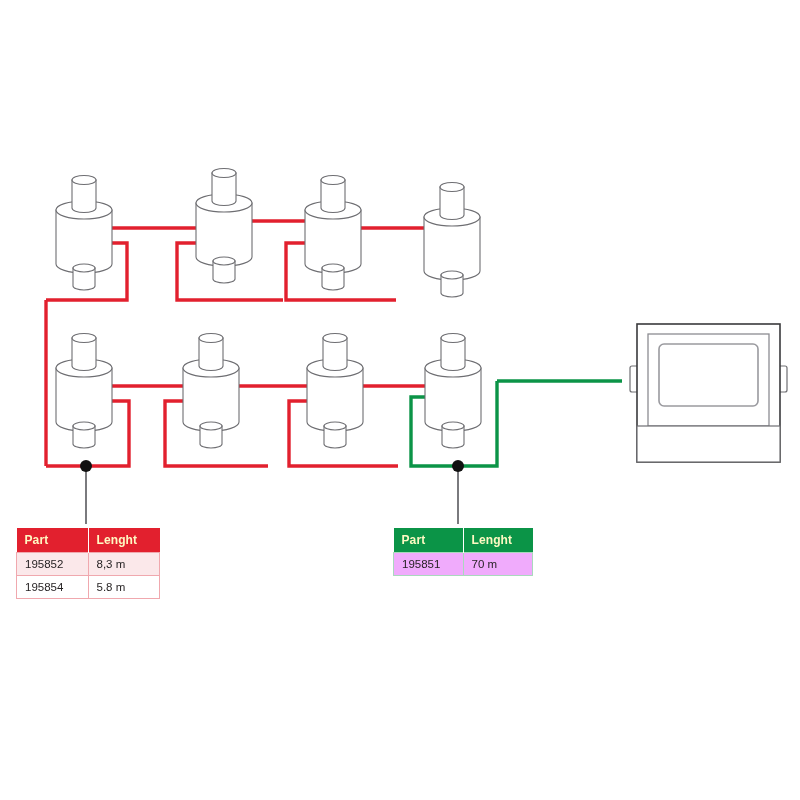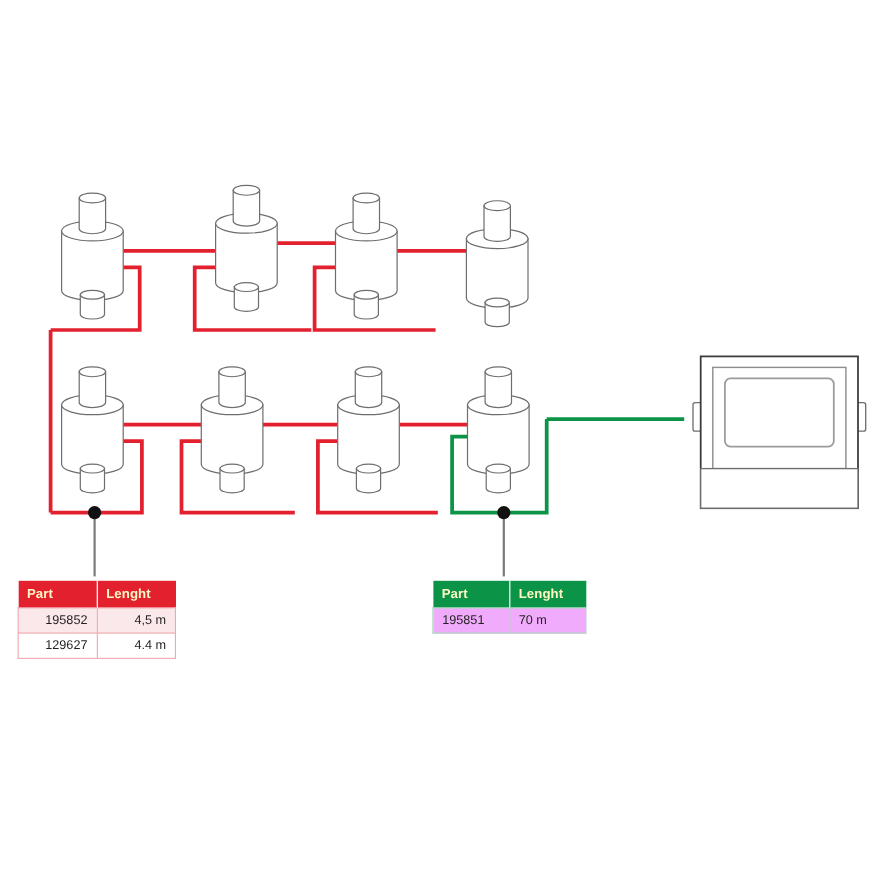--- a/index.html
+++ b/index.html
@@ -54,21 +54,20 @@
     top: 528px;
     width: 144px;
   }
   #legend-red th {
     background: #e2202e;
     border-right: 1px solid #ffffff;
   }
   #legend-red th:last-child { border-right: none; }
   #legend-red td {
     border: 1px solid #f0a8ae;
-    text-align: right;
   }
   #legend-red tr.row-tint td {
     background: #fbe8ea;
   }
   #legend-red tr.row-plain td {
     background: #ffffff;
   }
   
   #legend-green {
     left: 393px;
@@ -179,25 +178,25 @@
   <table id="legend-red" class="legend-table">
     <thead>
       <tr>
         <th class="col-part">Part</th>
         <th class="col-len">Lenght</th>
       </tr>
     </thead>
     <tbody>
       <tr class="row-tint">
         <td>195852</td>
-        <td>4,5 m</td>
+        <td>8,3 m</td>
       </tr>
       <tr class="row-plain">
-        <td>129627</td>
-        <td>4.4 m</td>
+        <td>195854</td>
+        <td>5.8 m</td>
       </tr>
     </tbody>
   </table>
 
   <table id="legend-green" class="legend-table">
     <thead>
       <tr>
         <th class="col-part">Part</th>
         <th class="col-len">Lenght</th>
       </tr>

